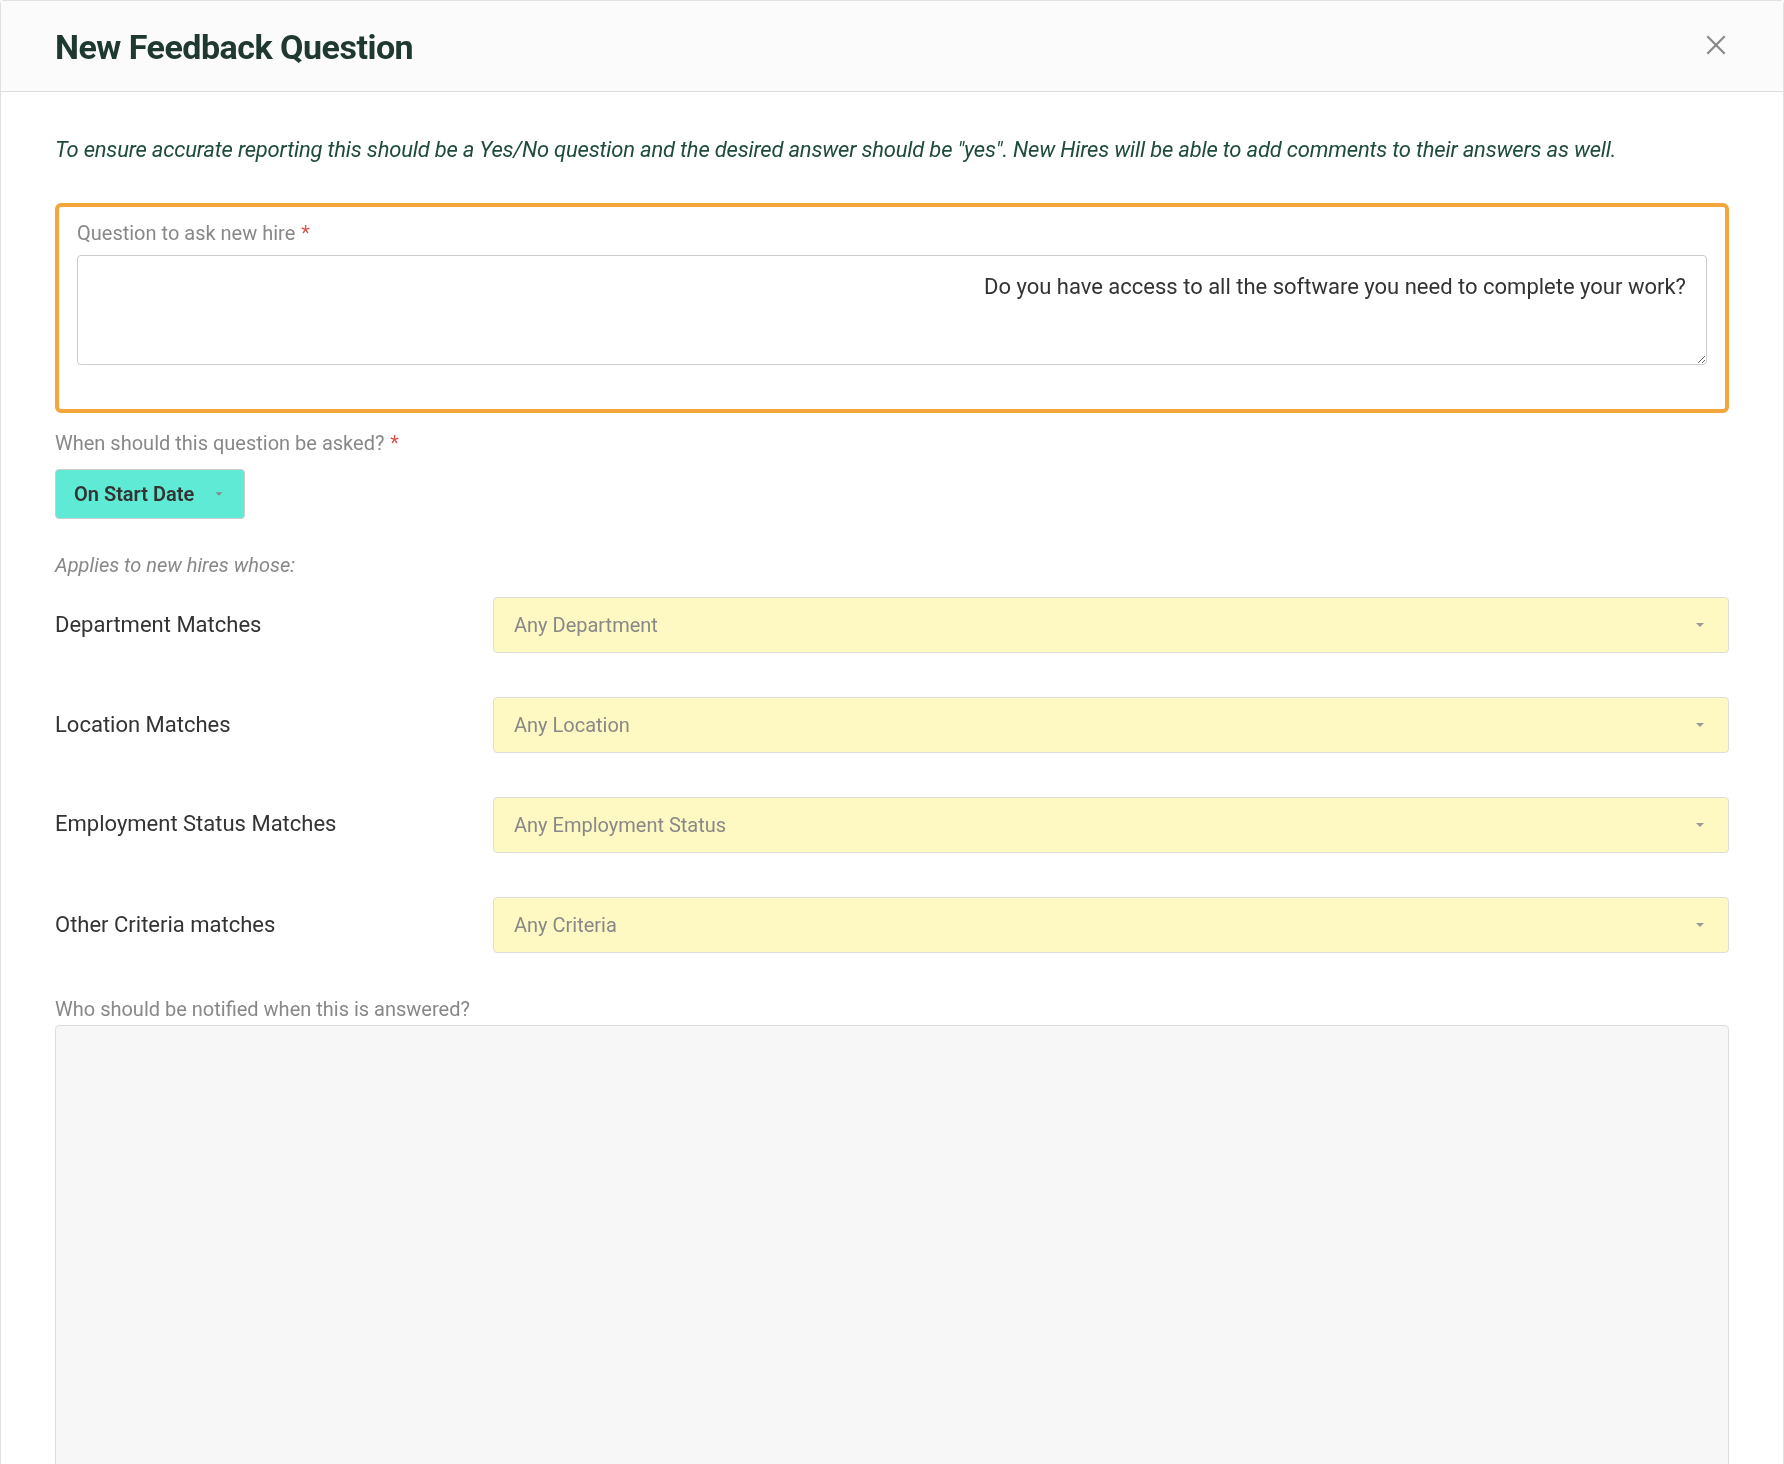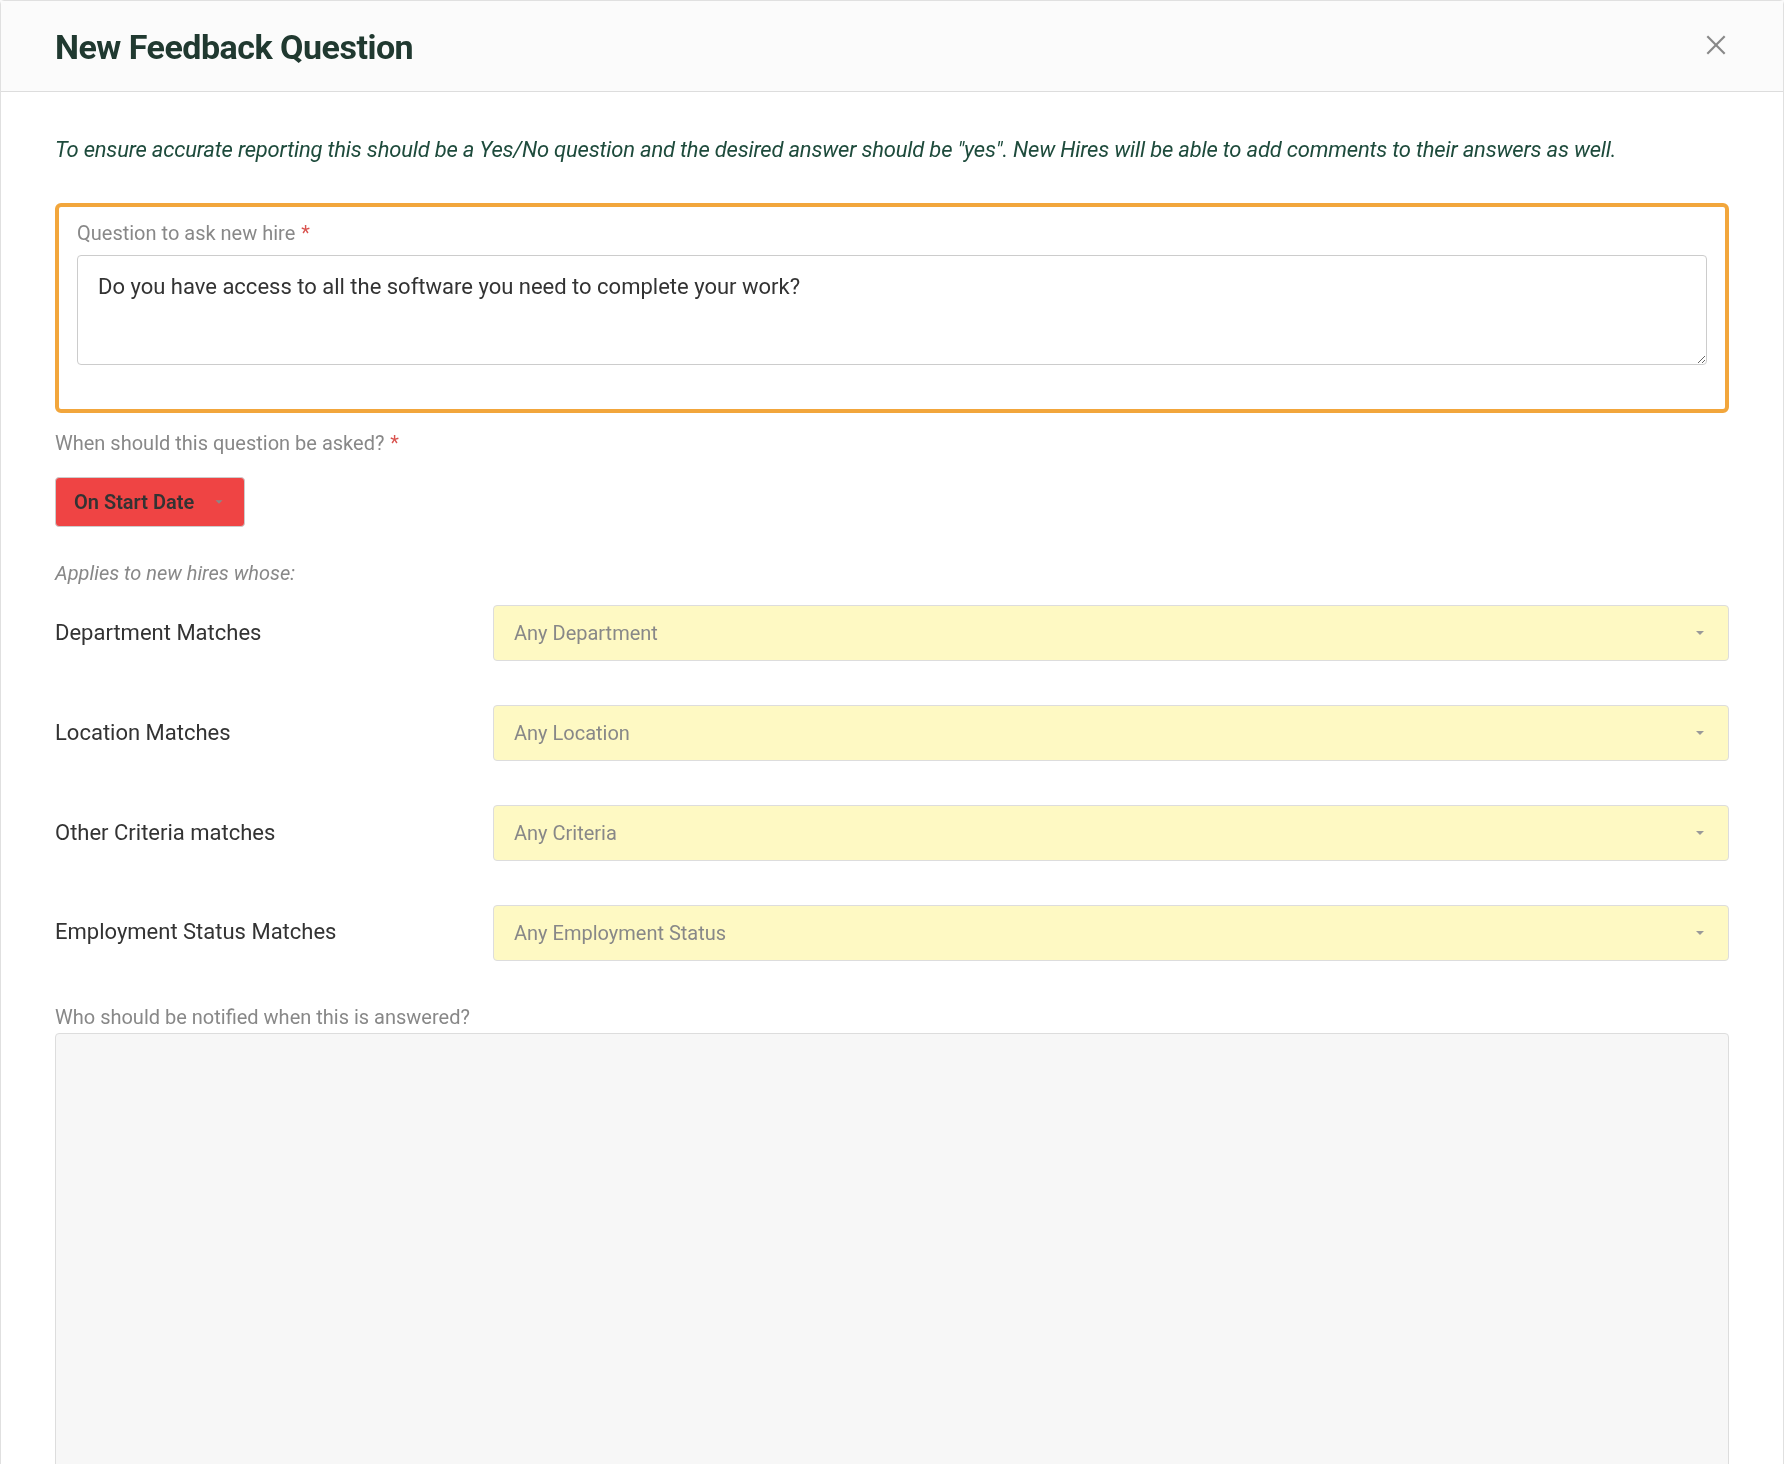--- a/index.html
+++ b/index.html
@@ -73,34 +73,35 @@
       width: 100%;
       border: 1px solid #ccc;
       border-radius: 4px;
       font-size: 22px;
       padding: 18px 20px;
       resize: both;
       min-height: 110px;
       font-family: inherit;
       color: #333;
       background: #fff;
+      text-align: right;
     }
     .dropdown-btn {
       display: inline-flex;
       align-items: center;
       border: 1px solid #ccc;
-      background: #ef4444;
+      background: #5eead4;
       padding: 12px 18px;
       border-radius: 4px;
       font-size: 20px;
       font-weight: 600;
       color: #333;
       cursor: pointer;
       gap: 18px;
-      margin-top: 12px;
+      margin-top: 4px;
     }
     .dropdown-btn .caret {
       width: 14px;
       height: 14px;
       fill: #888;
     }
     .section-sub {
       margin-top: 34px;
       font-size: 20px;
       color: #888;
@@ -220,34 +221,34 @@
     <div class="filter-row">
       <div class="filter-label">Location Matches</div>
       <div class="filter-select">
         <span>Any Location</span>
         <svg class="caret" viewBox="0 0 24 24">
             <path d="M6 9l6 6 6-6z"></path>
           </svg>
       </div>
     </div>
 
+    <div class="filter-row tall">
+      <div class="filter-label">Employment Status Matches</div>
+      <div class="filter-select">
+        <span>Any Employment Status</span>
+        <svg class="caret" viewBox="0 0 24 24">
+            <path d="M6 9l6 6 6-6z"></path>
+          </svg>
+      </div>
+    </div>
+
     <div class="filter-row">
       <div class="filter-label">Other Criteria matches</div>
       <div class="filter-select">
         <span>Any Criteria</span>
-        <svg class="caret" viewBox="0 0 24 24">
-            <path d="M6 9l6 6 6-6z"></path>
-          </svg>
-      </div>
-    </div>
-
-    <div class="filter-row tall">
-      <div class="filter-label">Employment Status Matches</div>
-      <div class="filter-select">
-        <span>Any Employment Status</span>
         <svg class="caret" viewBox="0 0 24 24">
             <path d="M6 9l6 6 6-6z"></path>
           </svg>
       </div>
     </div>
 
     <p class="notify-label">Who should be notified when this is answered?</p>
     <div class="notify-select">
 
       <svg class="caret" viewBox="0 0 24 24">

